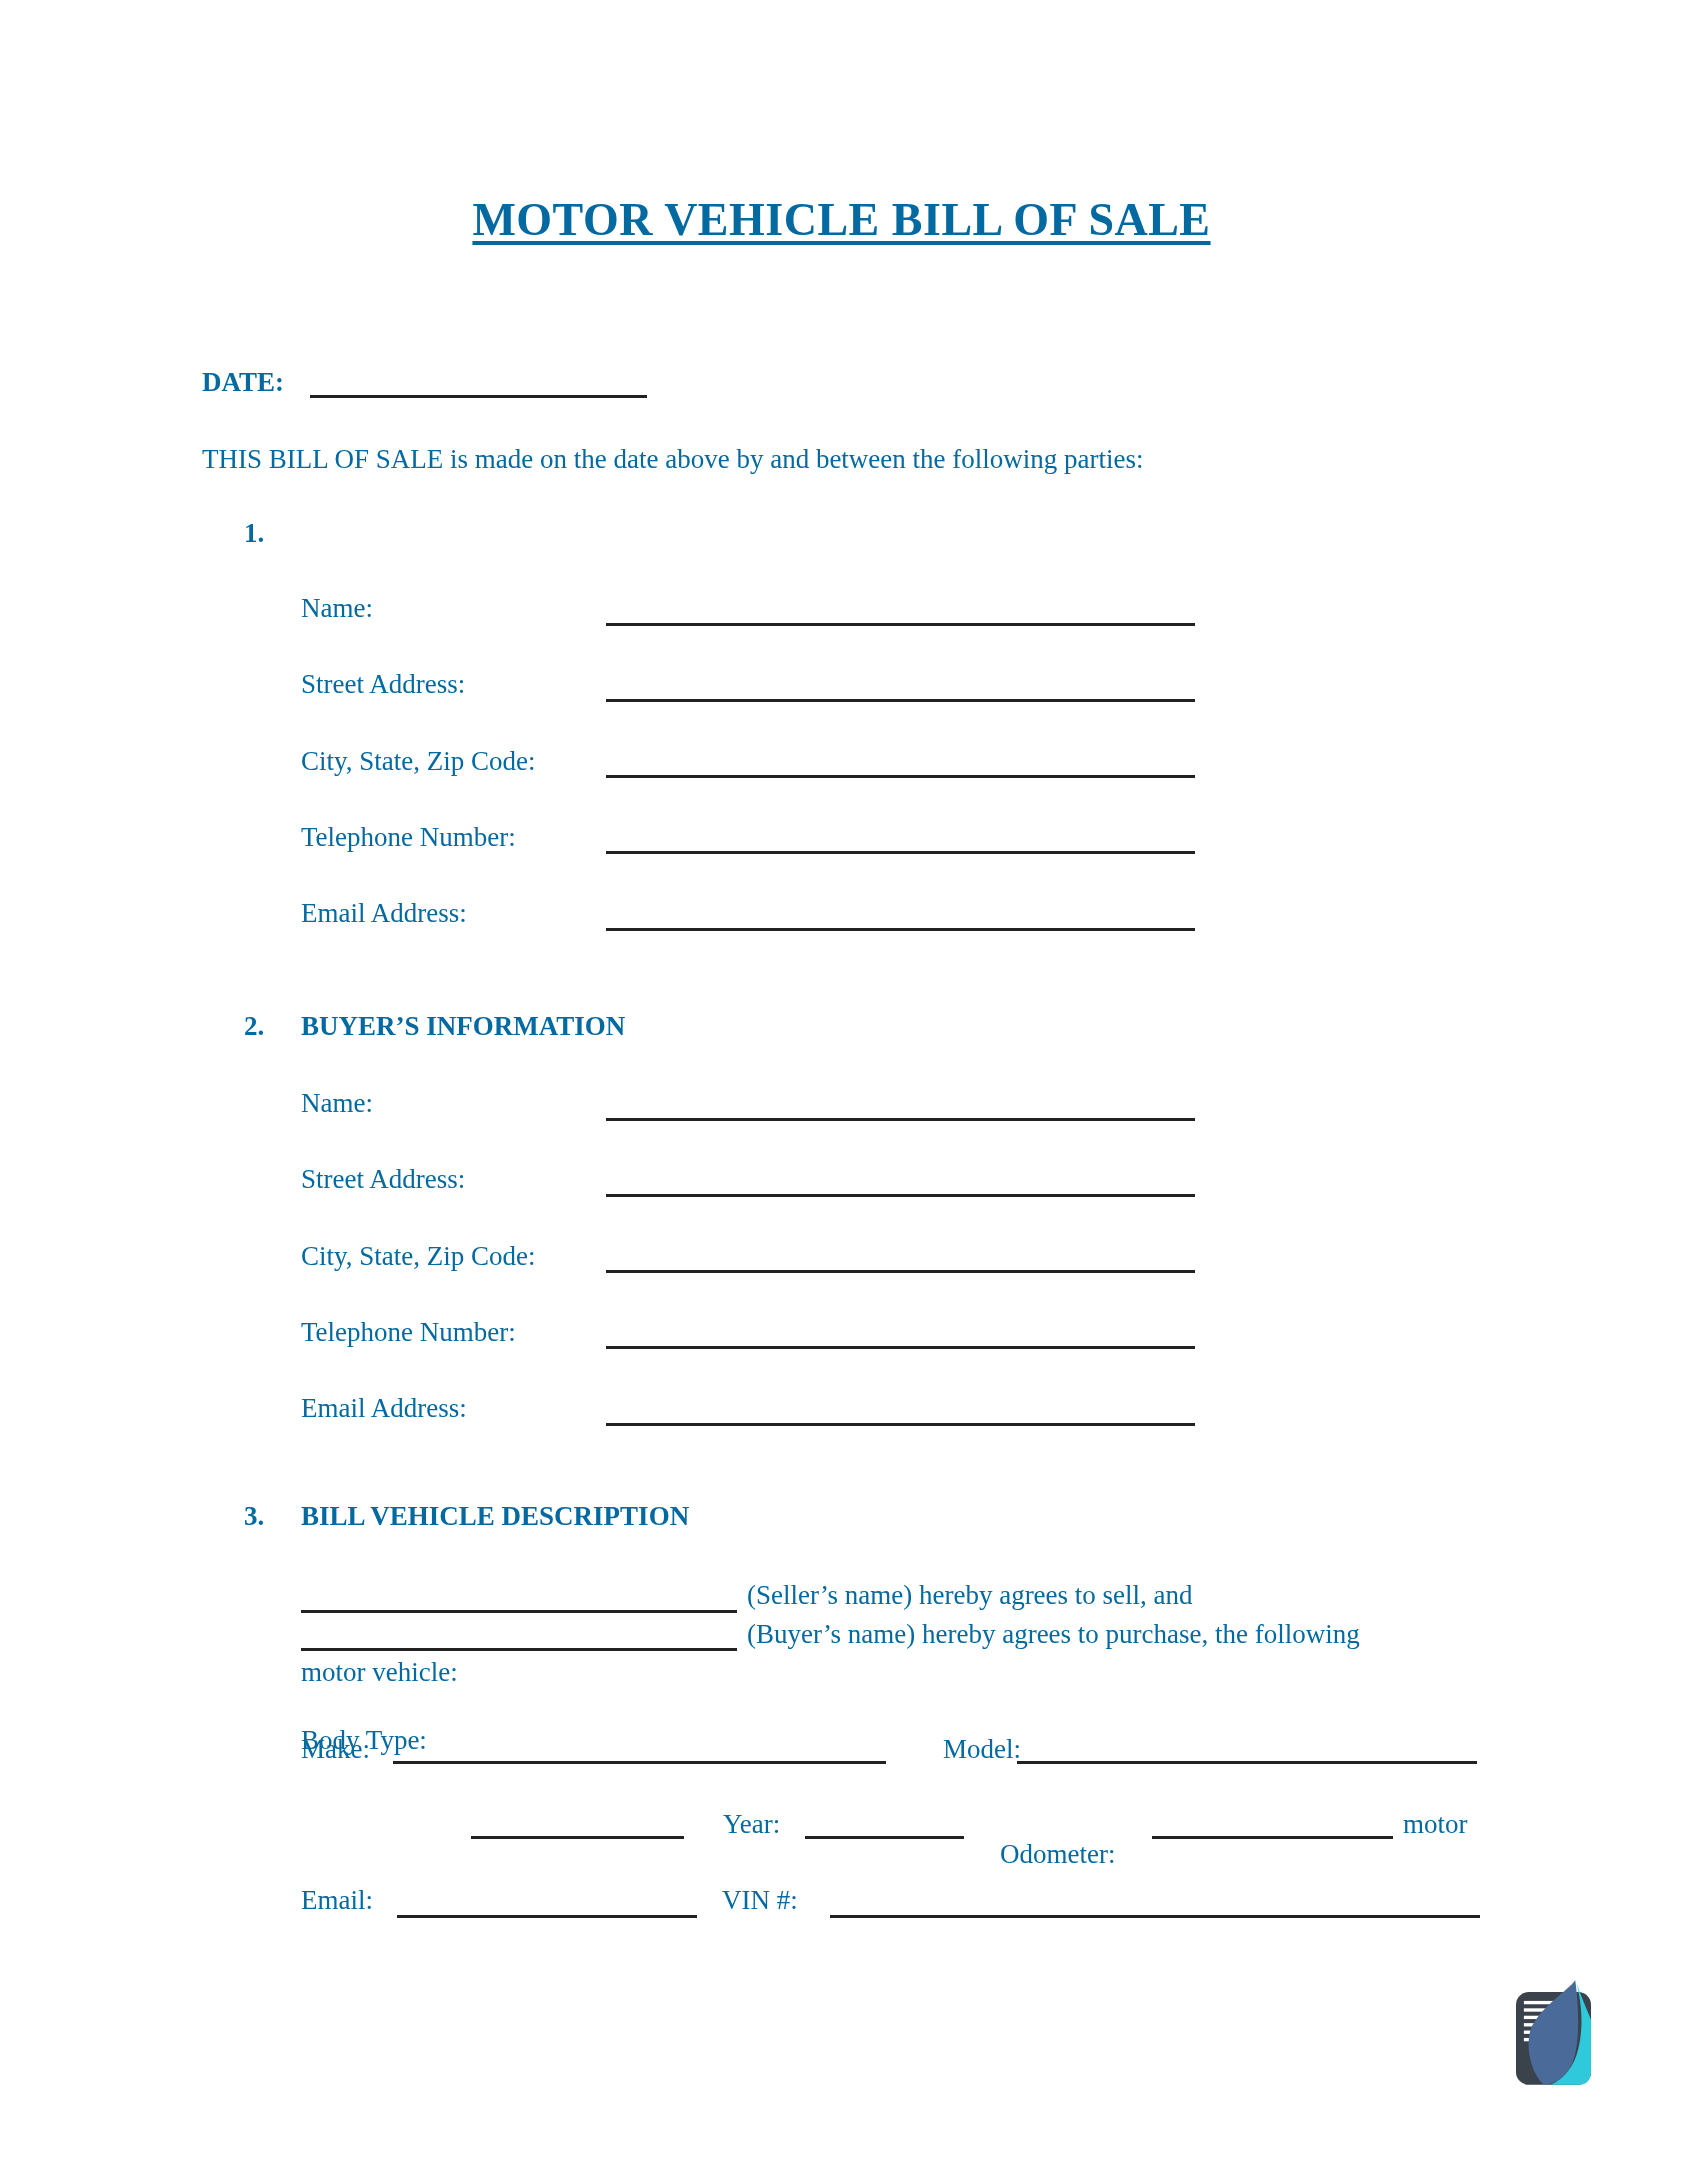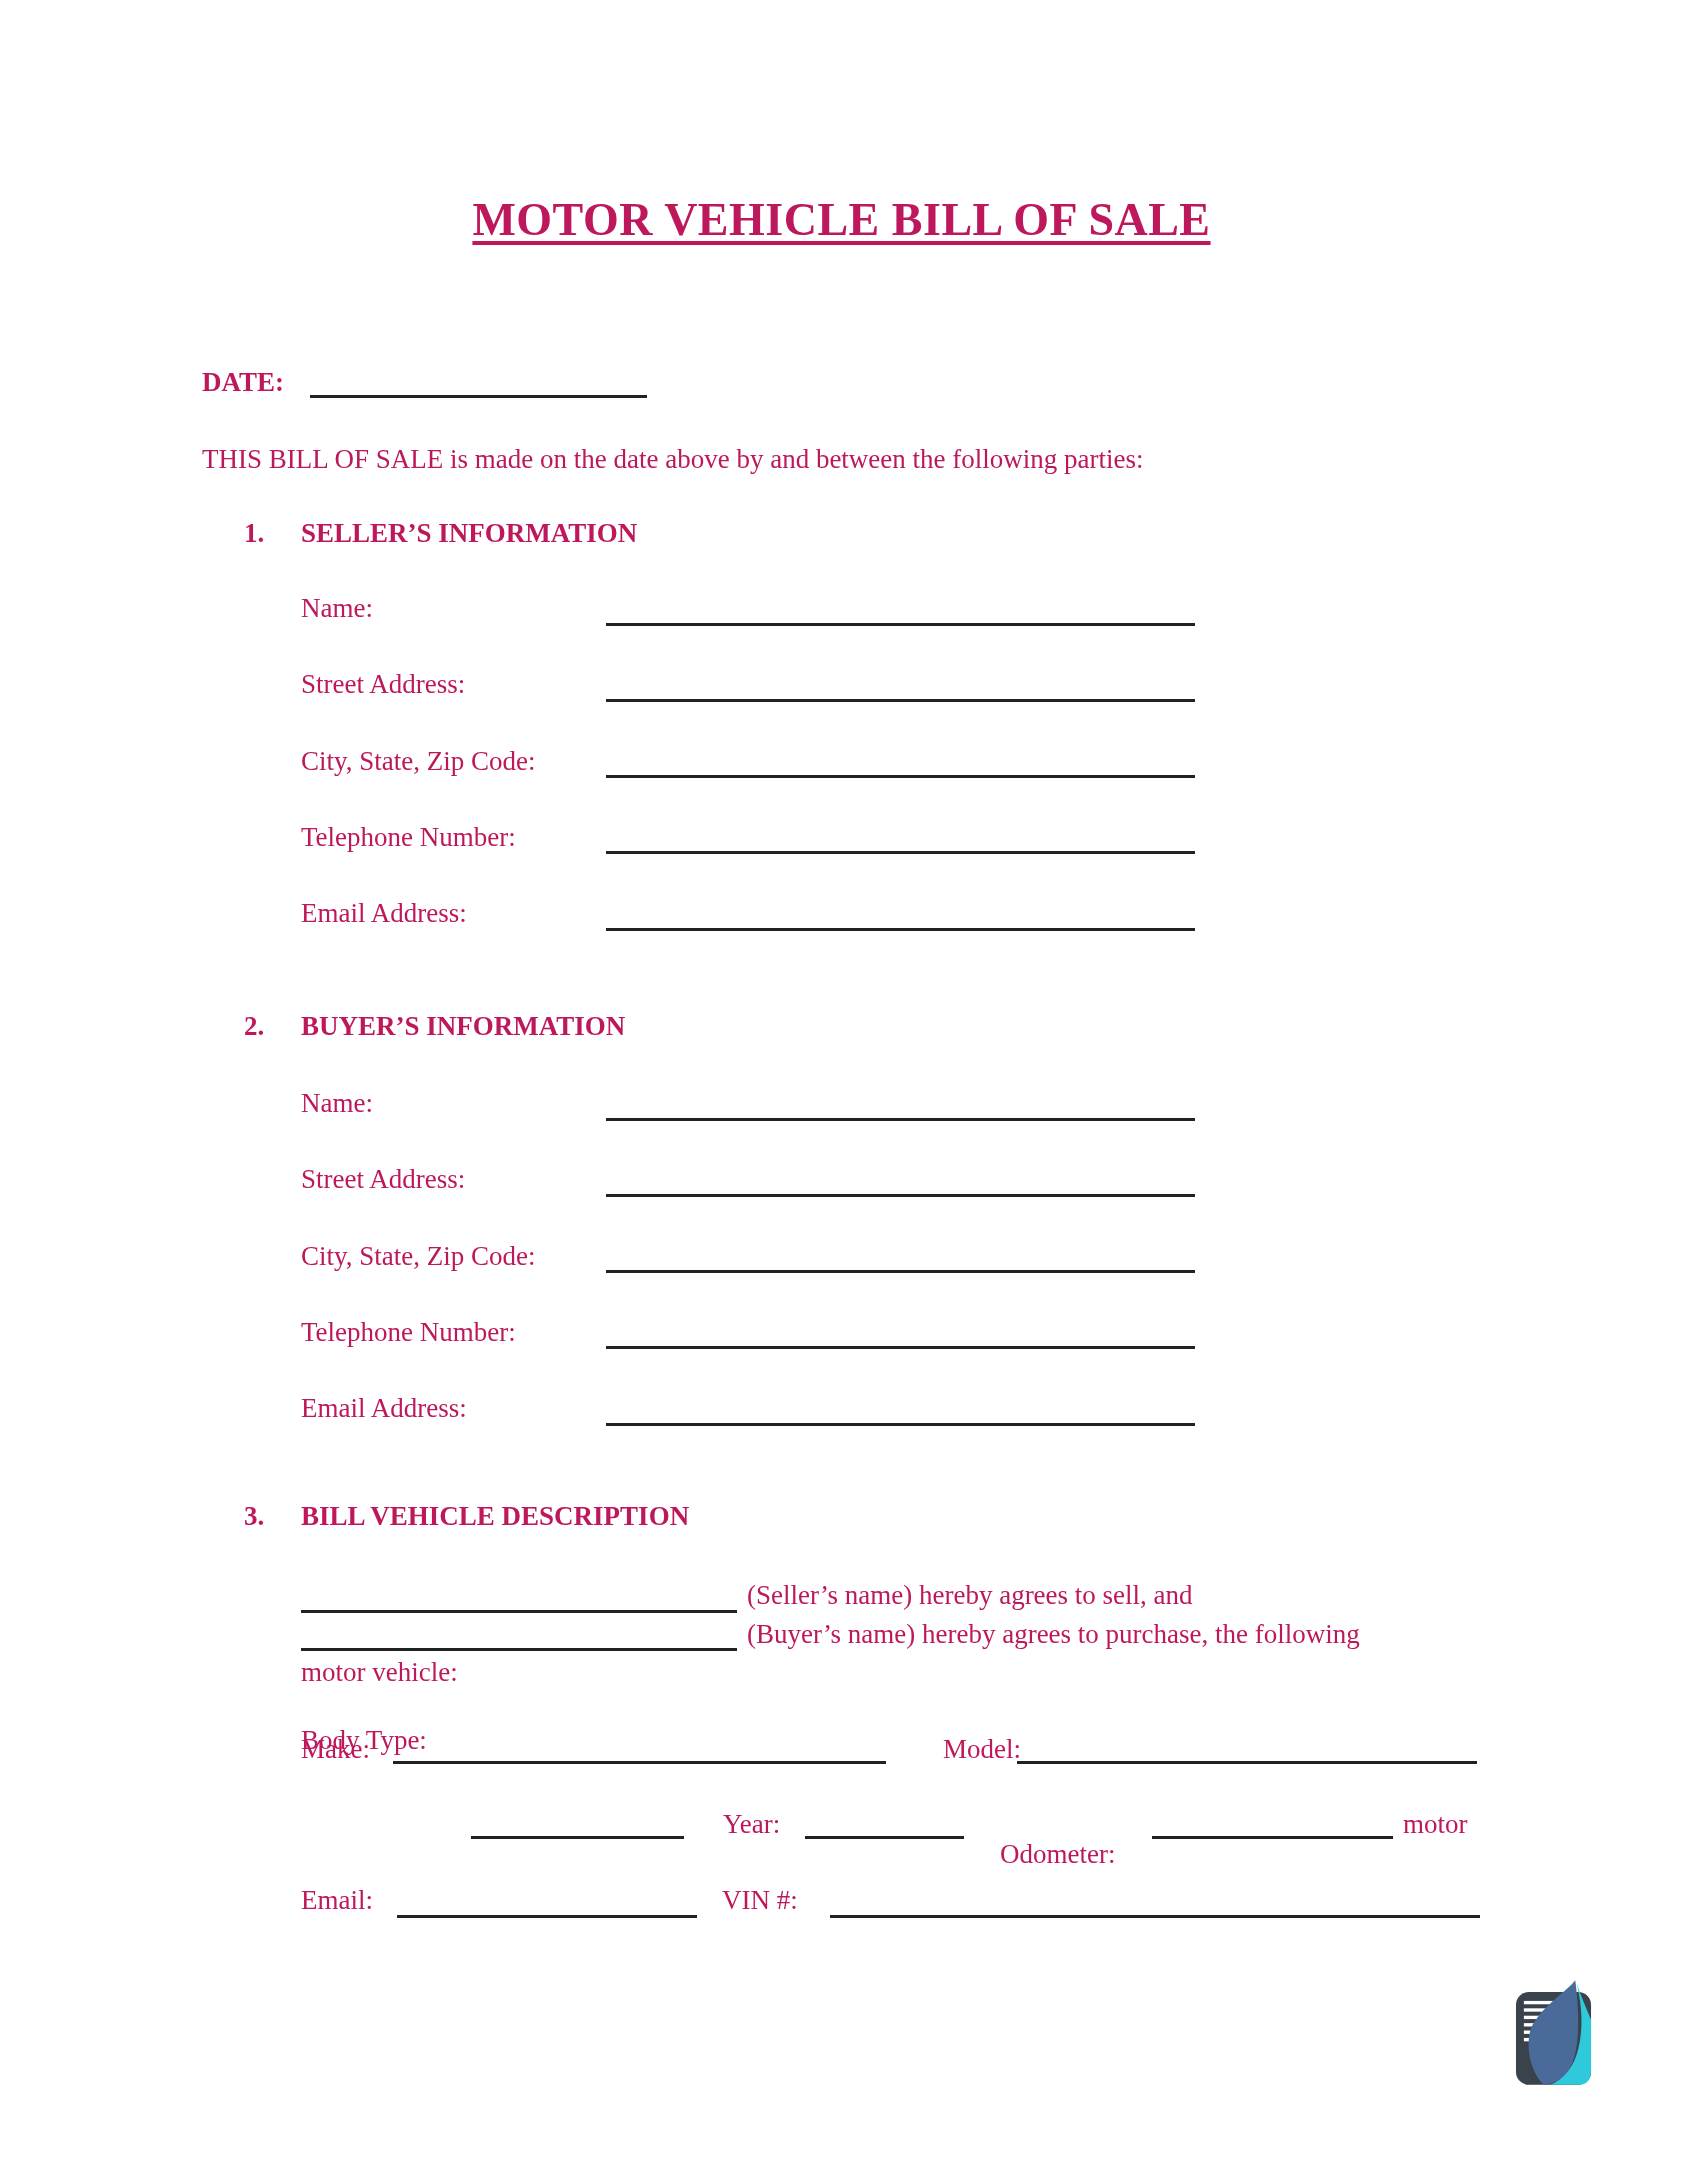--- a/index.html
+++ b/index.html
@@ -1,18 +1,18 @@
 <!DOCTYPE html>
 <html><head>
 <meta charset="utf-8">
 <style>
   html,body { margin:0; padding:0; background:#ffffff; }
   .page {
     position:relative; width:1683px; height:2178px; background:#ffffff;
-    font-family:"Liberation Serif","DejaVu Serif",serif; color:#be185d;
+    font-family:"Liberation Serif","DejaVu Serif",serif; color:#0369a1;
     overflow:hidden;
   }
   .abs { position:absolute; }
   .t { font-size:27px; line-height:39px; white-space:nowrap; }
   .b { font-weight:bold; }
   .title {
     left:0; right:0; top:193px; text-align:center;
     font-size:46px; font-weight:bold; letter-spacing:0.5px;
     text-decoration:underline; text-decoration-thickness:4px; text-underline-offset:6px;
   }
@@ -28,21 +28,20 @@
 
   <div class="abs title">MOTOR VEHICLE BILL OF SALE</div>
 
   <div class="abs t b" style="left:202px; top:363px;">DATE:</div>
   <div class="line" style="left:310px; top:395px; width:337px;"></div>
 
   <div class="abs t" style="left:202px; top:440px;">THIS BILL OF SALE is made on the date above by and between the following parties:</div>
 
   <div class="abs t sec-heading" style="left:244px; top:514px;">
     <span class="sec-num">1.</span>
-    <span>SELLER’S INFORMATION</span>
   </div>
 
   <div class="abs t" style="left:301px; top:589px;">Name:</div>
   <div class="line" style="left:606px; top:623px; width:589px;"></div>
 
   <div class="abs t" style="left:301px; top:665px;">Street Address:</div>
   <div class="line" style="left:606px; top:699px; width:589px;"></div>
 
   <div class="abs t" style="left:301px; top:742px;">City, State, Zip Code:</div>
   <div class="line" style="left:606px; top:775px; width:589px;"></div>

